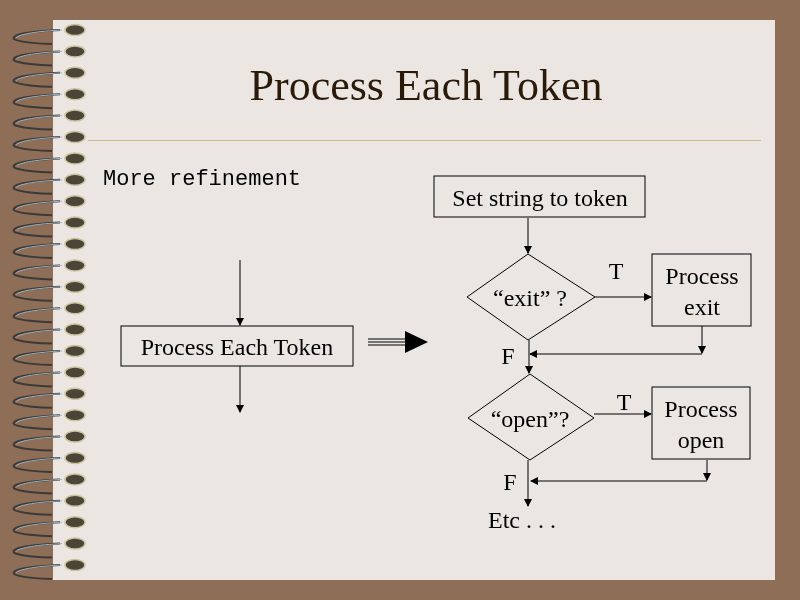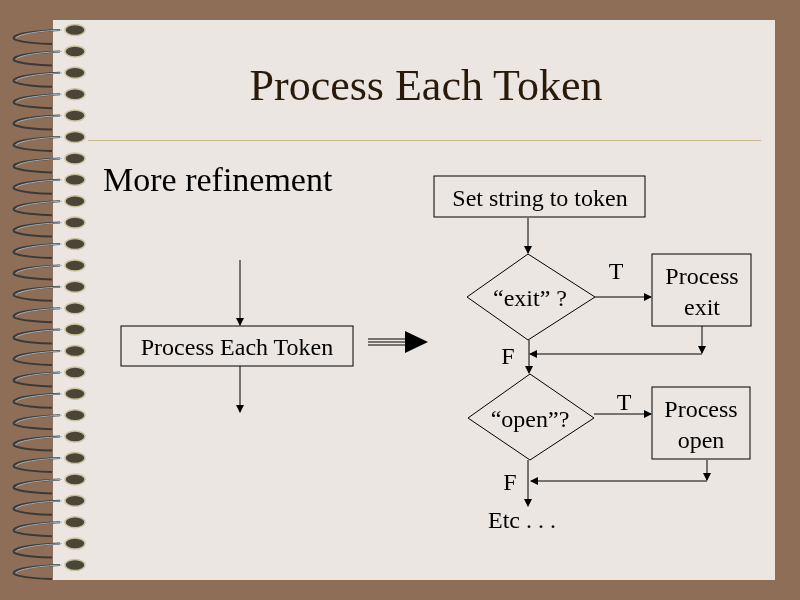--- a/index.html
+++ b/index.html
@@ -1,20 +1,20 @@
 <!DOCTYPE html>
 <html><head>
 <meta charset="utf-8">
 <style>
   html,body{margin:0;padding:0;}
   body{width:800px;height:600px;position:relative;overflow:hidden;background:#8f6e58;font-family:"Liberation Serif","DejaVu Serif",serif;}
   .page{position:absolute;left:53px;top:20px;width:722px;height:560px;background:#ebe6e2;}
   .title{position:absolute;left:0;top:60px;width:852px;text-align:center;font-size:44px;color:#2a1a0a;line-height:52px;margin:0;font-weight:normal;}
   .divider{position:absolute;left:88px;top:140px;width:673px;height:1px;background:#cbb98c;}
-  .subtitle{position:absolute;left:103px;top:160px;font-size:34px;color:#000;line-height:40px;}
+  .subtitle{position:absolute;left:103px;top:160px;font-size:22px;color:#000;line-height:40px;font-family:Liberation Mono, monospace;}
   svg.diagram{position:absolute;left:0;top:0;}
   svg text{font-family:"Liberation Serif","DejaVu Serif",serif;fill:#000;}
   .spirals{position:absolute;left:0;top:0;}
 </style>
 </head>
 <body>
 
 <div class="page"></div>
 
 <svg class="spirals" width="100" height="600" id="spirals">

